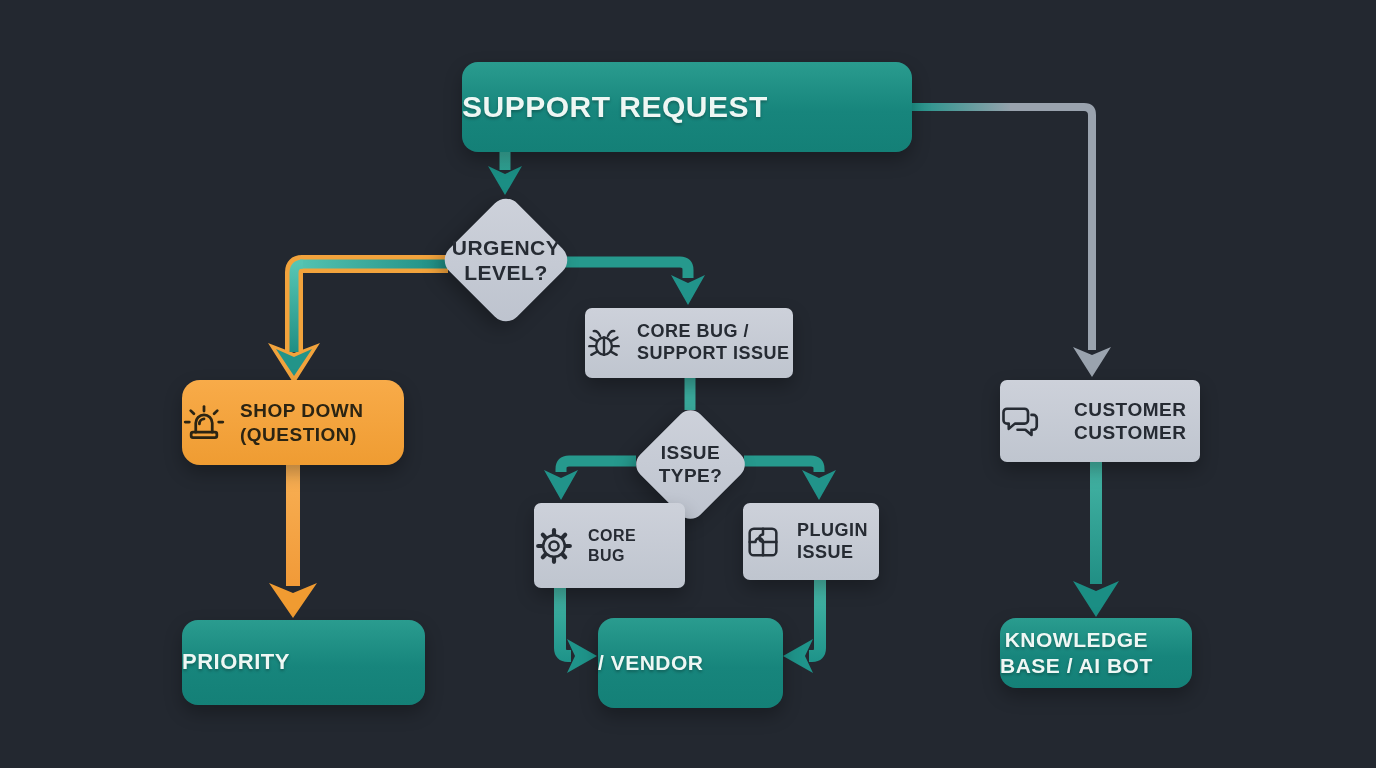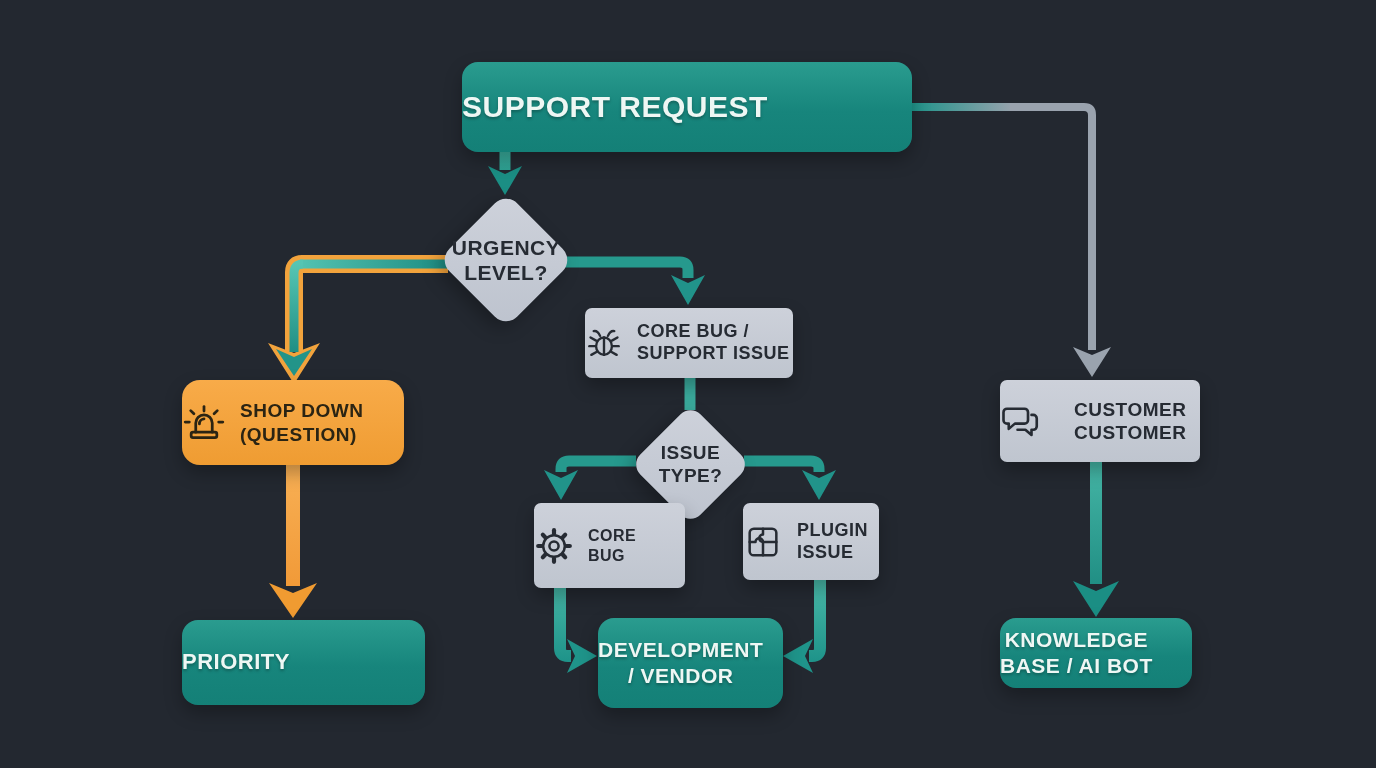--- a/index.html
+++ b/index.html
@@ -234,21 +234,20 @@
       </svg>
     </span>
     <div class="label">
       <span>PLUGIN</span>
       <span>ISSUE</span>
     </div>
   </div>
 
   <div class="node teal-box n-dev">
     <div class="label center">
-      <span>DEVELOPMENT</span>
       <span>/ VENDOR</span>
     </div>
   </div>
 
   <div class="node gray-box n-customer">
     <span class="icon">
       <svg width="42" height="42" viewBox="0 0 48 48" fill="none" stroke="#262b33" stroke-width="3" stroke-linecap="round" stroke-linejoin="round">
         <path d="M8 10 h20 a4 4 0 0 1 4 4 v9 a4 4 0 0 1 -4 4 H17 l-7 6 v-6 h-2 a4 4 0 0 1 -4 -4 v-9 a4 4 0 0 1 4 -4 z"></path>
         <path d="M36 17 h2 a4 4 0 0 1 4 4 v9 a4 4 0 0 1 -4 4 h-2 v6 l-7 -6 h-9"></path>
       </svg>

